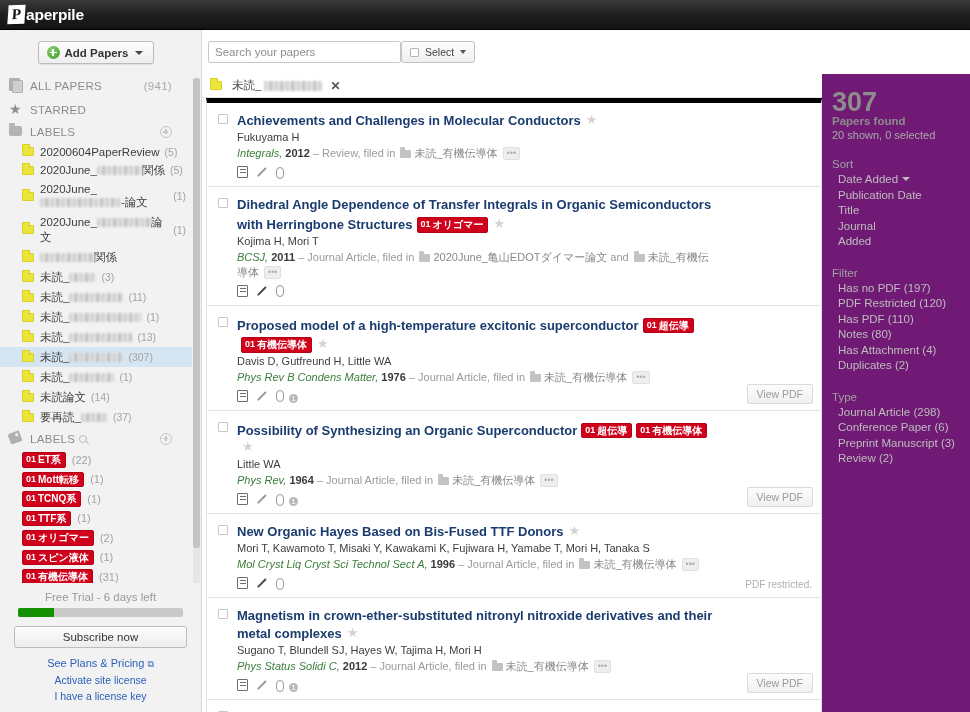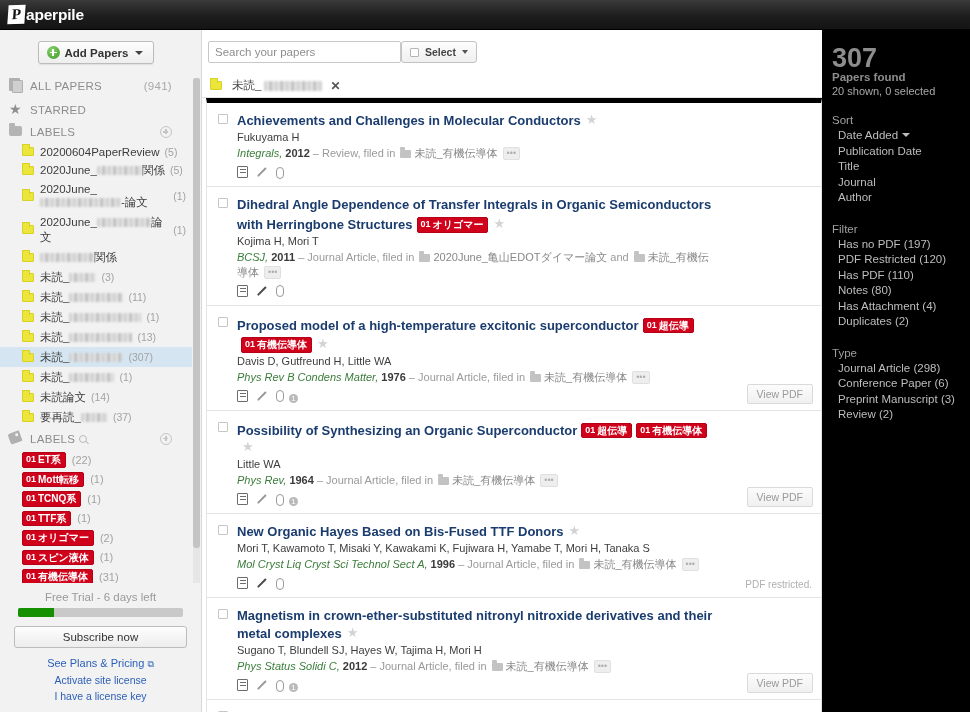--- a/index.html
+++ b/index.html
@@ -219,21 +219,21 @@
     border: 1px solid #c8c8c8; border-radius: 2px;
     padding: 0 6px; font-size: 11.5px; color: #777;
     font-family: "Liberation Sans", sans-serif;
     background: #fff;
   }
   #search-input::placeholder { color: #8d8d8d; }
   #select-btn {
     display: flex; align-items: center; gap: 6px;
     background: linear-gradient(to bottom,#fdfdfd,#efefef);
     border: 1px solid #c2c2c2; border-radius: 3px;
-    height: 22px; padding: 0 8px; font-size: 10.5px; font-weight: bold; color: #444;
+    height: 22px; padding: 0 8px; font-size: 10.5px; font-weight: normal; color: #444;
     cursor: pointer;
   }
   .chk-sm { width: 9px; height: 9px; border: 1px solid #b5b5b5; background: #fff; border-radius: 1px; }
   .caret-sm { width:0;height:0;border-left:3.5px solid transparent;border-right:3.5px solid transparent;border-top:4px solid #555; }
 
   #crumbbar {
     height: 24px; display: flex; align-items: center; gap: 4px;
     padding: 0 0 0 8px; border-bottom: 1px solid #e2e2e2; background: #fff;
   }
   #crumbbar .ctext { font-size: 11.5px; color: #444; display:flex; align-items:center; gap:3px;}
@@ -302,22 +302,22 @@
     border: 1px solid #dadada; border-radius: 2px;
     font-size: 10.5px; color: #9a9a9a; padding: 3px 9px; cursor: pointer;
   }
   .pdfrestricted {
     position: absolute; right: 9px; bottom: 7px;
     font-size: 10px; color: #b0b0b0;
   }
 
   
   #right {
-    width: 148px; min-width: 148px; background: #000000;
-    padding: 14px 8px 0 10px; font-size: 11px;
+    width: 148px; min-width: 148px; background: #701a75;
+    padding: 14px 8px 0 10px; font-size: 11px; margin-top: 44px;
   }
   #rcount { font-size: 27px; font-weight: bold; color: #8d8d8d; line-height: 28px; }
   #rfound { font-size: 11.5px; font-weight: bold; color: #8d8d8d; margin-top: -1px; }
   #rshown { font-size: 11px; color: #a9a9a9; margin-top: 2px; }
   .rgroup { margin-top: 17px; }
   .rhead { color: #a0a0a0; font-size: 11.5px; margin-bottom: 2px; }
   .ritem { color: #bdbdbd; font-size: 11.5px; line-height: 15.5px; padding-left: 6px; cursor: pointer; }
   .caret-r { display:inline-block; width:0;height:0;border-left:4px solid transparent;border-right:4px solid transparent;border-top:4px solid #bdbdbd; margin-left:4px; vertical-align:2px;}
 </style>
 </head>
@@ -615,21 +615,21 @@
     <div id="rfound">Papers found</div>
     <div id="rshown">20 shown, 0 selected</div>
 
     <div class="rgroup">
       <div class="rhead">Sort</div>
       <div id="sort-items">
           <div class="ritem">Date Added<span class="caret-r"></span></div>
           <div class="ritem">Publication Date</div>
           <div class="ritem">Title</div>
           <div class="ritem">Journal</div>
-          <div class="ritem">Author</div>
+          <div class="ritem">Added</div>
         </div>
     </div>
 
     <div class="rgroup">
       <div class="rhead">Filter</div>
       <div id="filter-items">
           <div class="ritem">Has no PDF (197)</div>
           <div class="ritem">PDF Restricted (120)</div>
           <div class="ritem">Has PDF (110)</div>
           <div class="ritem">Notes (80)</div>

